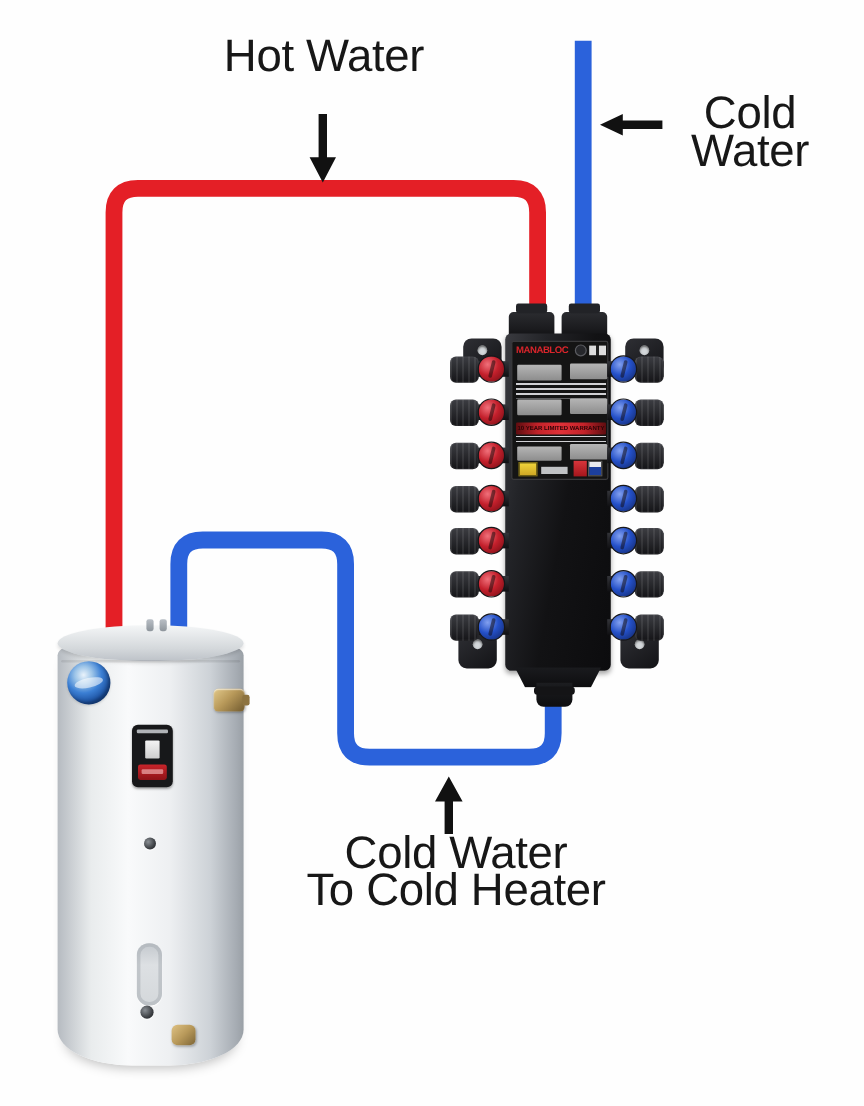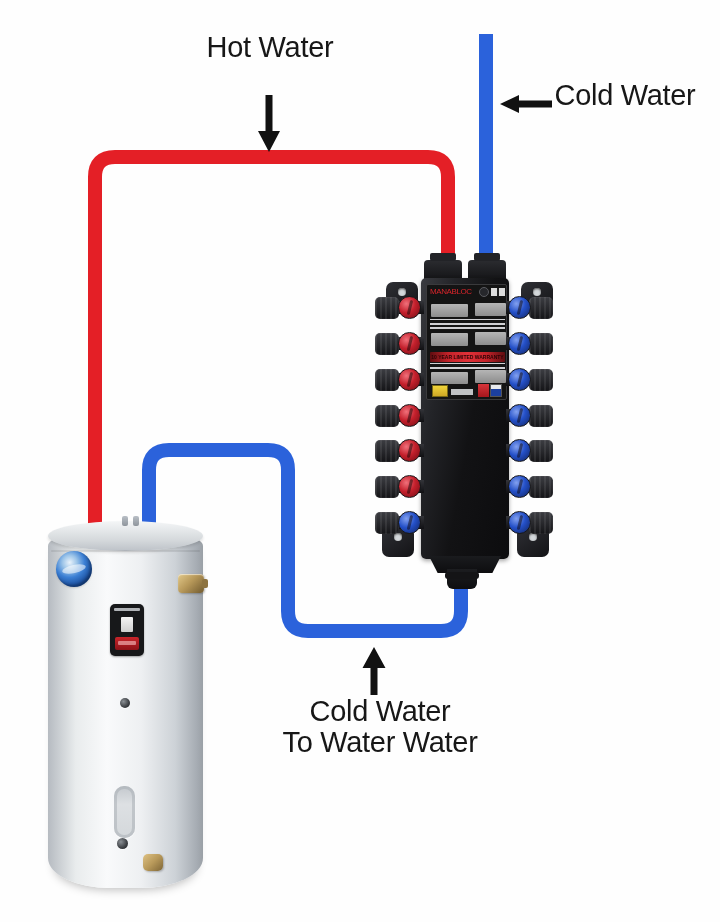--- a/index.html
+++ b/index.html
@@ -8,21 +8,21 @@
   }
   html,body{margin:0;padding:0;background:#fff;}
   .stage{
     position:relative;width:720px;height:922px;background:#fefefe;overflow:hidden;
     font-family:"Liberation Sans",sans-serif;
   }
   .stage *{position:absolute;box-sizing:border-box;}
   svg.pipes{left:0;top:0;}
 
   
-  .label{color:#171717;font-size:29px;line-height:31px;text-align:center;letter-spacing:-0.3px;}
+  .label{color:#171717;font-size:38px;line-height:31px;text-align:center;letter-spacing:-0.3px;}
   .label div{position:static;}
   .lbl-hot{left:110px;top:32px;width:320px;}
   .lbl-incoming{left:540px;top:80px;width:170px;}
   .lbl-cold{left:235px;top:696px;width:290px;}
 
   
   .tank{
     left:48px;top:528px;width:155px;height:360px;
     background:linear-gradient(90deg,#b6bbc1 0%,#e9eced 18%,#f9fafb 38%,#eef0f2 60%,#cdd2d7 82%,#a6acb3 96%,#9aa0a6 100%);
     border-radius:76px 76px 62px 62px / 18px 18px 30px 30px;
@@ -78,21 +78,21 @@
   .mbody{left:46px;top:23px;width:88px;height:281px;border-radius:5px;
     background:linear-gradient(100deg,#3a3b40 0%,#232428 25%,#121214 55%,#0c0c0e 100%);
     box-shadow:0 2px 4px rgba(0,0,0,0.35);}
   .mbase{left:54px;top:301px;width:72px;height:17px;background:linear-gradient(180deg,#1a1b1e,#0d0d0f);
     clip-path:polygon(0 0,100% 0,88% 100%,12% 100%);}
   .mport-bottom{left:72px;top:314px;width:30px;height:20px;border-radius:0 0 6px 6px;
     background:linear-gradient(180deg,#1c1d20,#0e0e10);}
   .mport-bottom::after{content:"";position:absolute;left:-2px;top:3px;width:34px;height:7px;background:#141416;border-radius:3px;}
 
   .mlabel{left:51px;top:29px;width:81px;height:116px;background:#141414;border:1px solid #3a3a3c;border-radius:2px;}
-  .mtitle{left:3px;top:2px;width:48px;height:10px;font-size:8px;font-weight:normal;color:#d9252b;
+  .mtitle{left:3px;top:2px;width:48px;height:10px;font-size:8px;font-weight:bold;color:#d9252b;
     letter-spacing:-0.4px;filter:blur(0.5px);line-height:10px;}
   .mcirc{left:52px;top:2px;width:10px;height:10px;border-radius:50%;background:#26272b;border:1px solid #5a5b60;}
   .msq{left:64px;top:3px;width:14px;height:8px;
     background:linear-gradient(90deg,#ddd 0 6px,#222 6px 8px,#ddd 8px);}
   .gp{background:linear-gradient(180deg,#b5b5b5,#8d8d8d);border-radius:1px;}
   .gp1{left:4px;top:19px;width:37px;height:13px;} .gp2{left:48px;top:18px;width:31px;height:13px;}
   .gp3{left:4px;top:48px;width:37px;height:13px;} .gp4{left:48px;top:47px;width:31px;height:13px;}
   .gp5{left:4px;top:87px;width:37px;height:12px;} .gp6{left:48px;top:85px;width:31px;height:13px;}
   .mpara{background:repeating-linear-gradient(180deg, rgba(228,228,232,0.9) 0 1.5px, transparent 1.5px 4.2px);filter:blur(0.3px);}
   .mp1{left:3px;top:34px;width:75px;height:13px;}
@@ -257,16 +257,16 @@
     </div>
 
   <div class="label lbl-hot">
     <div>Hot Water</div>
   </div>
   <div class="label lbl-incoming">
     <div>Cold Water</div>
   </div>
   <div class="label lbl-cold">
     <div>Cold Water</div>
-    <div>To Water Water</div>
+    <div>To Cold Heater</div>
   </div>
 
 </div>
 
 </body></html>

